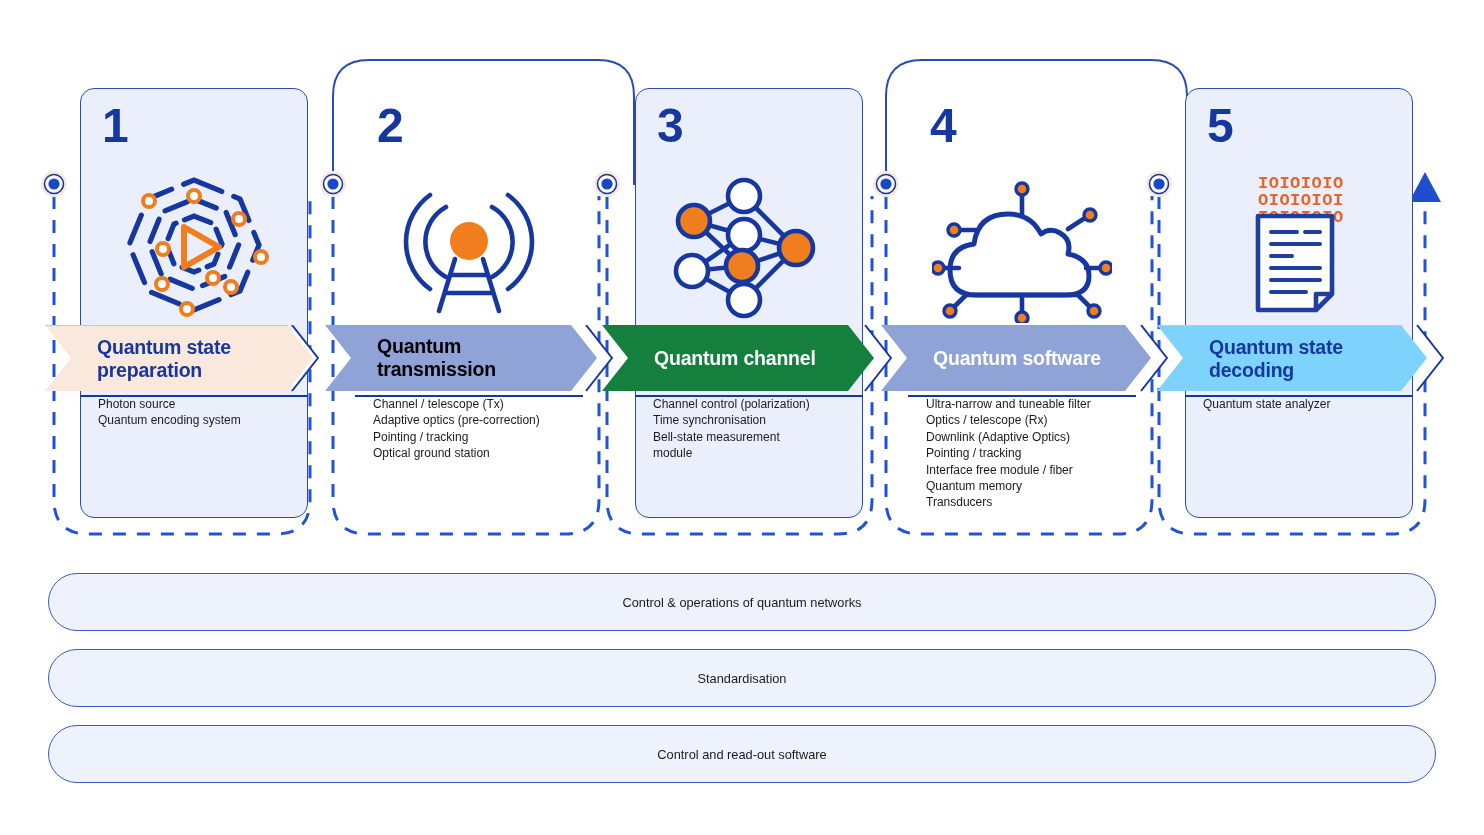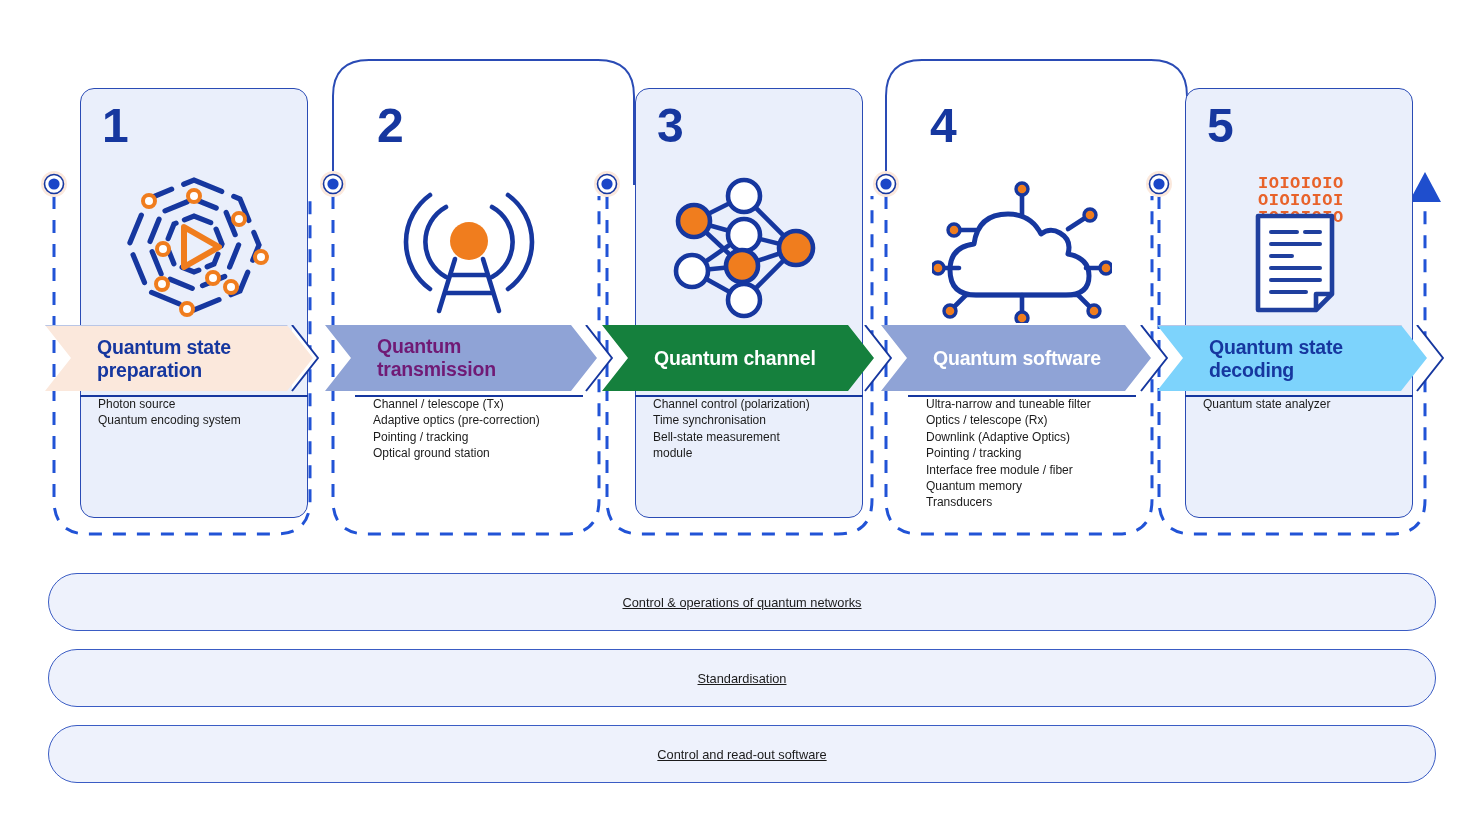--- a/index.html
+++ b/index.html
@@ -55,21 +55,21 @@
   .chevline{
     position:absolute;height:2px;background:#16379f;top:70px;
   }
 
   
   .bar{
     position:absolute;left:48px;width:1388px;height:58px;
     background:#eef2fc;border:1.5px solid #3a5cc4;border-radius:29px;
     display:flex;align-items:center;justify-content:center;
     box-sizing:border-box;
-    font-size:12.8px;color:#1b1b1b;text-decoration:underline;
+    font-size:12.8px;color:#1b1b1b;
   }
 </style>
 </head>
 <body>
 
 <svg id="backdrop" viewBox="0 0 1484 835">
   <defs>
     <g id="nodeMarker">
       <circle r="13" fill="#fbe8dc"></circle>
       <circle r="9.5" fill="#ffffff" stroke="#16379f" stroke-width="1.6"></circle>
@@ -266,21 +266,21 @@
       <path d="M1417 0 L1443 33 L1417 66"></path>
     </g>
   </svg>
 
   <div class="chev first" style="left:45px;width:268px;background:#fbe8dc;border-top:1.4px solid #b9c6e6;align-items:center;">
     <span style="color:#16379f;">Quantum state
 preparation</span>
   </div>
 
   <div class="chev" style="left:325px;width:272px;background:#8fa3d6;">
-    <span style="color:#701a75;">Quantum
+    <span style="color:#000000;">Quantum
 transmission</span>
   </div>
 
   <div class="chev" style="left:602px;width:272px;background:#15803d;">
     <span style="color:#ffffff;">Quantum channel</span>
   </div>
 
   <div class="chev" style="left:881px;width:270px;background:#8fa3d6;">
     <span style="color:#ffffff;">Quantum software</span>
   </div>

